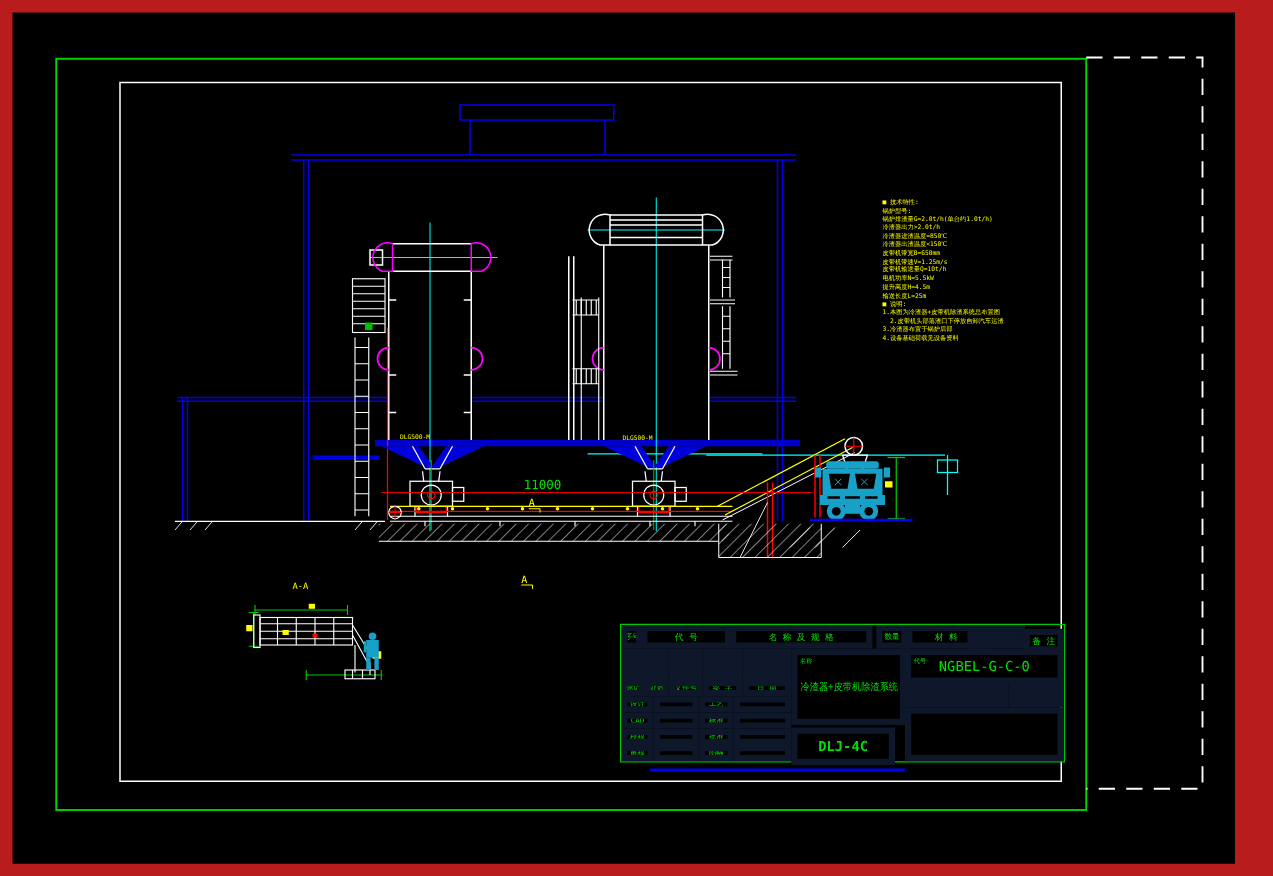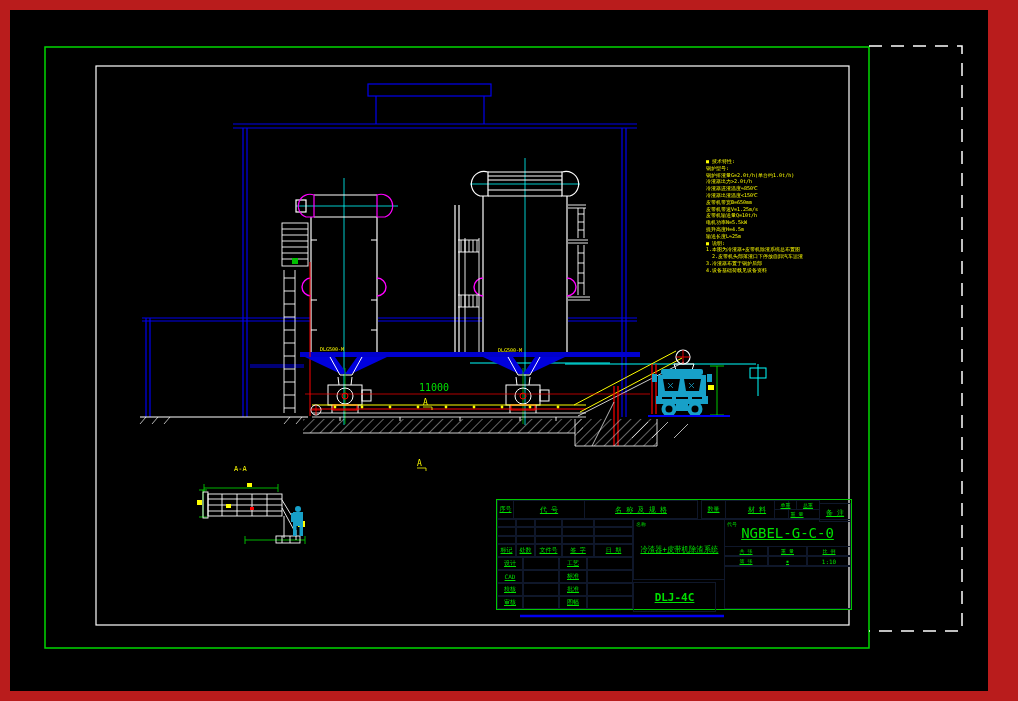--- a/index.html
+++ b/index.html
@@ -3,25 +3,25 @@
 <meta charset="utf-8">
 <style>
   html,body{margin:0;padding:0;background:#1a1a1a;}
   .screen{position:relative;width:1018px;height:701px;background:#b91c1c;overflow:hidden;
           font-family:"DejaVu Sans Mono","Liberation Mono",monospace;}
   .canvas{position:absolute;left:10px;top:10px;width:978px;height:681px;background:#000;}
   svg.draw{position:absolute;left:0;top:0;}
   
   .tb{position:absolute;left:496px;top:499px;width:354px;height:109px;color:#00e000;}
   .tb *{box-sizing:border-box;}
-  .tb .cell{border:1px solid #0f172a;display:flex;align-items:center;justify-content:center;
-            overflow:hidden;white-space:nowrap;color:#00e000;text-decoration:underline;}
+  .tb .cell{border:5px solid #0f172a;display:flex;align-items:center;justify-content:center;
+            overflow:hidden;white-space:nowrap;color:#00e000;}
   .tb .abs{position:absolute;}
   .f5{font-size:5px;} .f6{font-size:6px;} .f7{font-size:7px;} .f8{font-size:8px;}
-  .f9{font-size:14px;} .f11{font-size:11px;font-weight:bold;}
+  .f9{font-size:11px;} .f11{font-size:11px;font-weight:bold;}
   .grid{display:grid;position:absolute;}
   .corner{position:absolute;left:2px;top:1px;font-size:5px;color:#00e000;}
 </style>
 </head>
 <body>
 
 <div class="screen">
   <div class="canvas"></div>
 
   <svg class="draw" width="1018" height="701" viewBox="0 0 1018 701">

